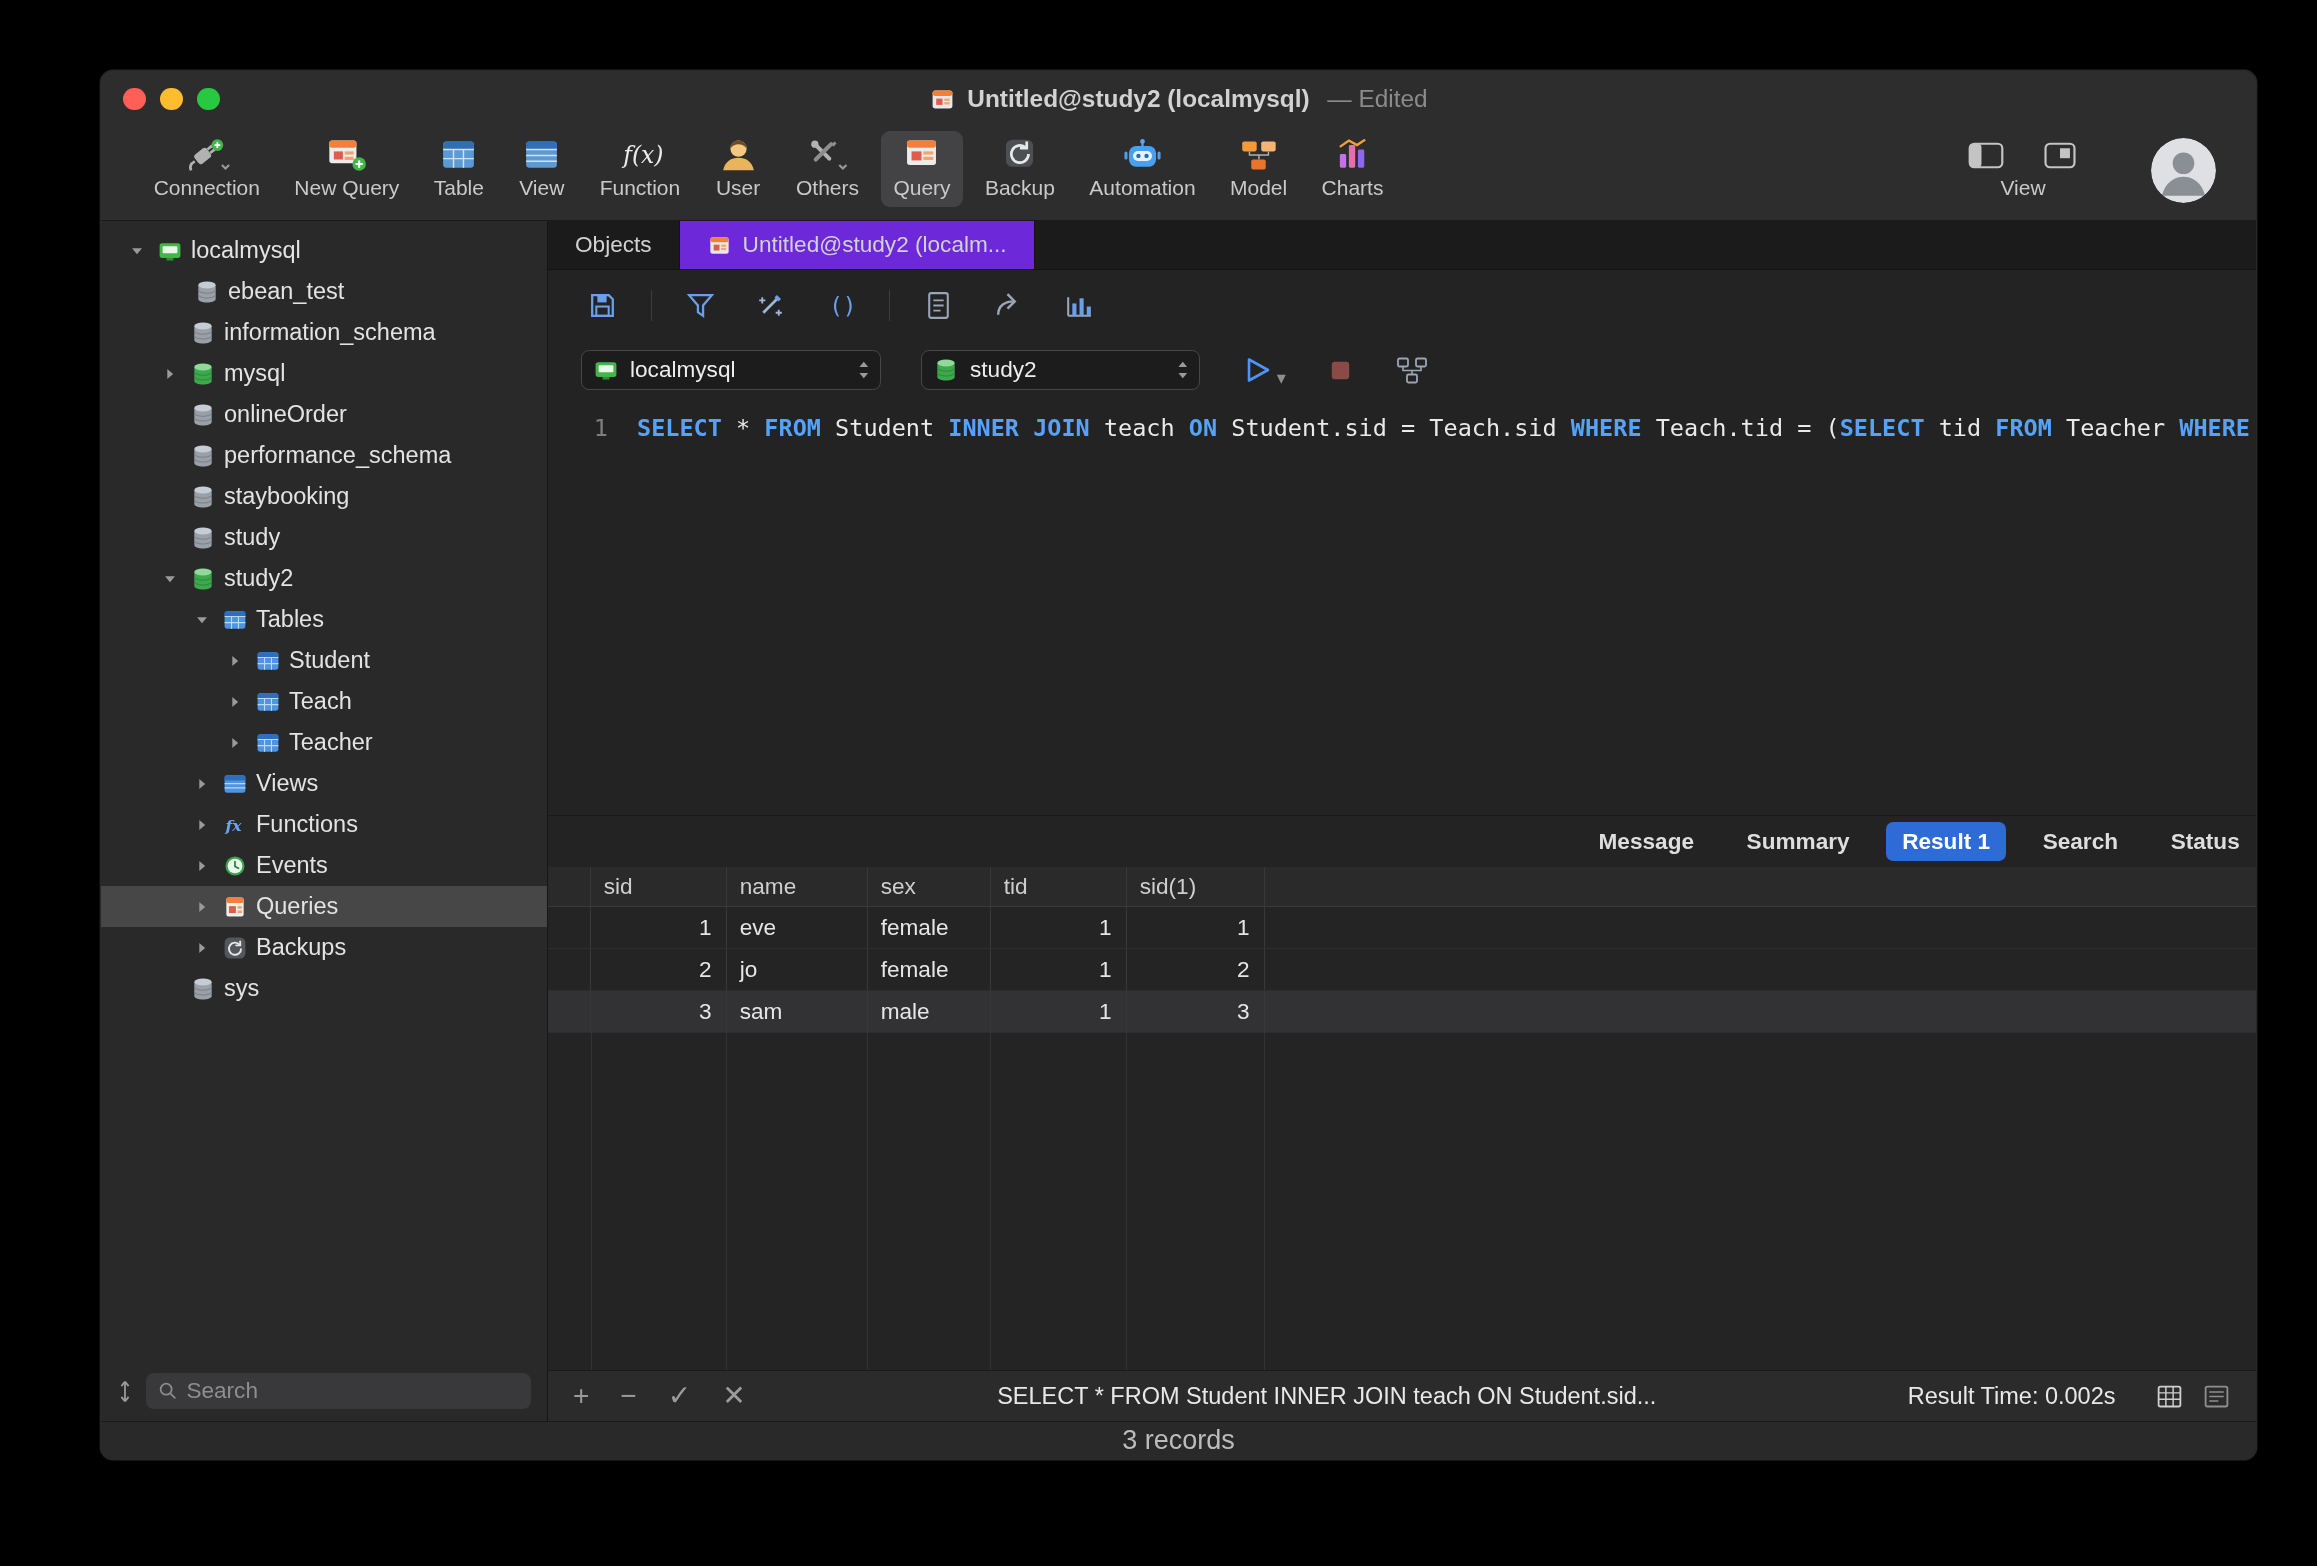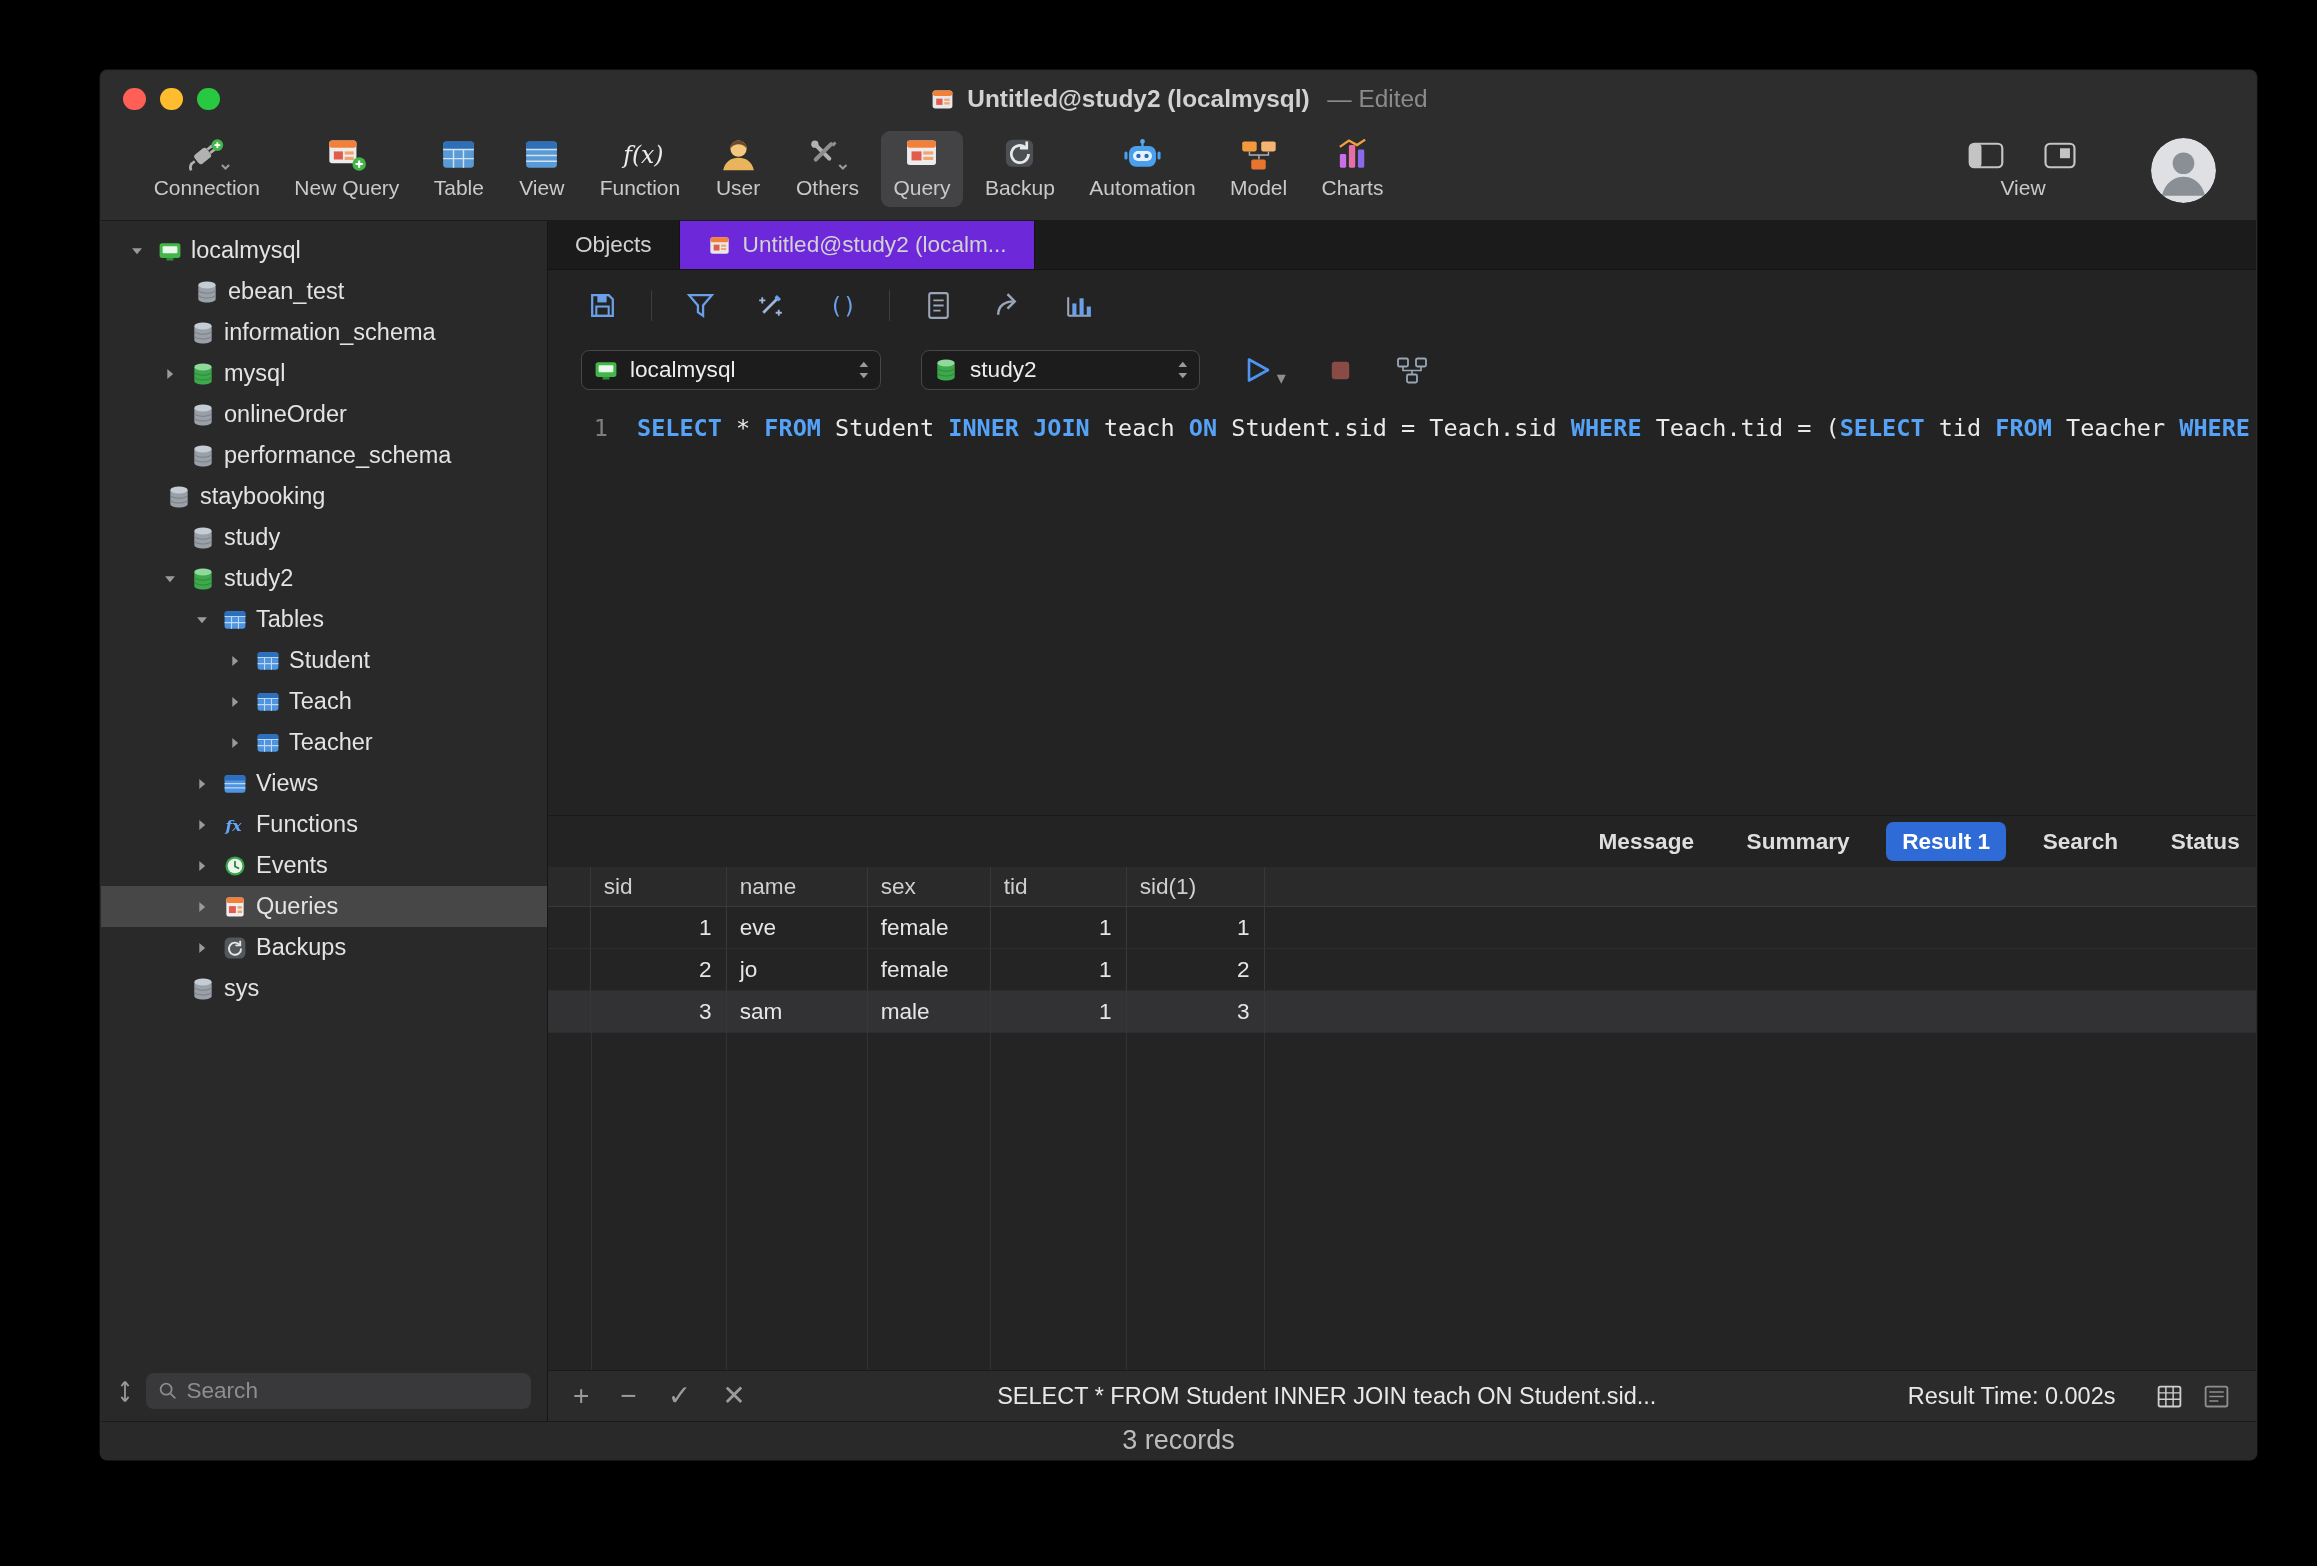--- a/index.html
+++ b/index.html
@@ -1,20 +1,20 @@
 <!DOCTYPE html>
 <html style="--accent: #2e6bd6; --kw: #55a2f7; --str: #ff5f5f; --sel: #474747;font-size:14.5px"><head>
 <meta charset="utf-8">
 <style>
   * { margin:0; padding:0; box-sizing:border-box; }
   html,body { width:2318px; height:1567px; background:#000; font-family:"Liberation Sans","DejaVu Sans",sans-serif; }
   svg { display:block; }
 
   .window { position:absolute; left:101px; top:71px; width:2155px; height:1388px; background:#262627;
-    border-radius:6px; overflow:hidden; display:flex; flex-direction:column;
+    border-radius:12px; overflow:hidden; display:flex; flex-direction:column;
     box-shadow:0 0 0 1.4px rgba(255,255,255,.16), 0 54px 127px rgba(0,0,0,.85); }
 
   
   .titlebar { height:56px; background:#2e2d2e; position:relative; flex:none; display:flex; align-items:center; }
   .traffic { display:flex; gap:14.5px; padding-left:22px; z-index:2; }
   .tl { width:22.6px; height:22.6px; border-radius:50%; }
   .tl.red{background:#ff5f57}.tl.yellow{background:#febc2e}.tl.green{background:#28c840}
   .title-wrap{ position:absolute; left:0; right:0; display:flex; justify-content:center; align-items:center; gap:11px; }
   .title-main{ font-size:24.4px; font-weight:700; color:#d2d2d2; white-space:pre; }
   .title-edited{ font-size:24.4px; color:#8b8b8b; white-space:pre; }
@@ -368,21 +368,21 @@
             <span class="tchev"></span>
             <span class="tree-ic">
               <svg width="26" height="26" viewBox="0 0 30 30">
                 <path d="M5 7v16c0 2.4 4.5 4 10 4s10-1.6 10-4V7" fill="#9aa0a8"></path>
                 <path d="M5 12.5c0 2.2 4.5 4 10 4s10-1.8 10-4M5 18c0 2.2 4.5 4 10 4s10-1.8 10-4" stroke="#7c828a" stroke-width="1.2" fill="none"></path>
                 <ellipse cx="15" cy="7" rx="10" ry="4" fill="#c6ccd4"></ellipse>
               </svg>
             </span>
             <span class="tree-lb">performance_schema</span>
           </div>
-          <div class="tree-item" style="padding-left: 36px;">
+          <div class="tree-item" style="padding-left: 60px;">
             <span class="tchev"></span>
             <span class="tree-ic">
               <svg width="26" height="26" viewBox="0 0 30 30">
                 <path d="M5 7v16c0 2.4 4.5 4 10 4s10-1.6 10-4V7" fill="#9aa0a8"></path>
                 <path d="M5 12.5c0 2.2 4.5 4 10 4s10-1.8 10-4M5 18c0 2.2 4.5 4 10 4s10-1.8 10-4" stroke="#7c828a" stroke-width="1.2" fill="none"></path>
                 <ellipse cx="15" cy="7" rx="10" ry="4" fill="#c6ccd4"></ellipse>
               </svg>
             </span>
             <span class="tree-lb">staybooking</span>
           </div>

